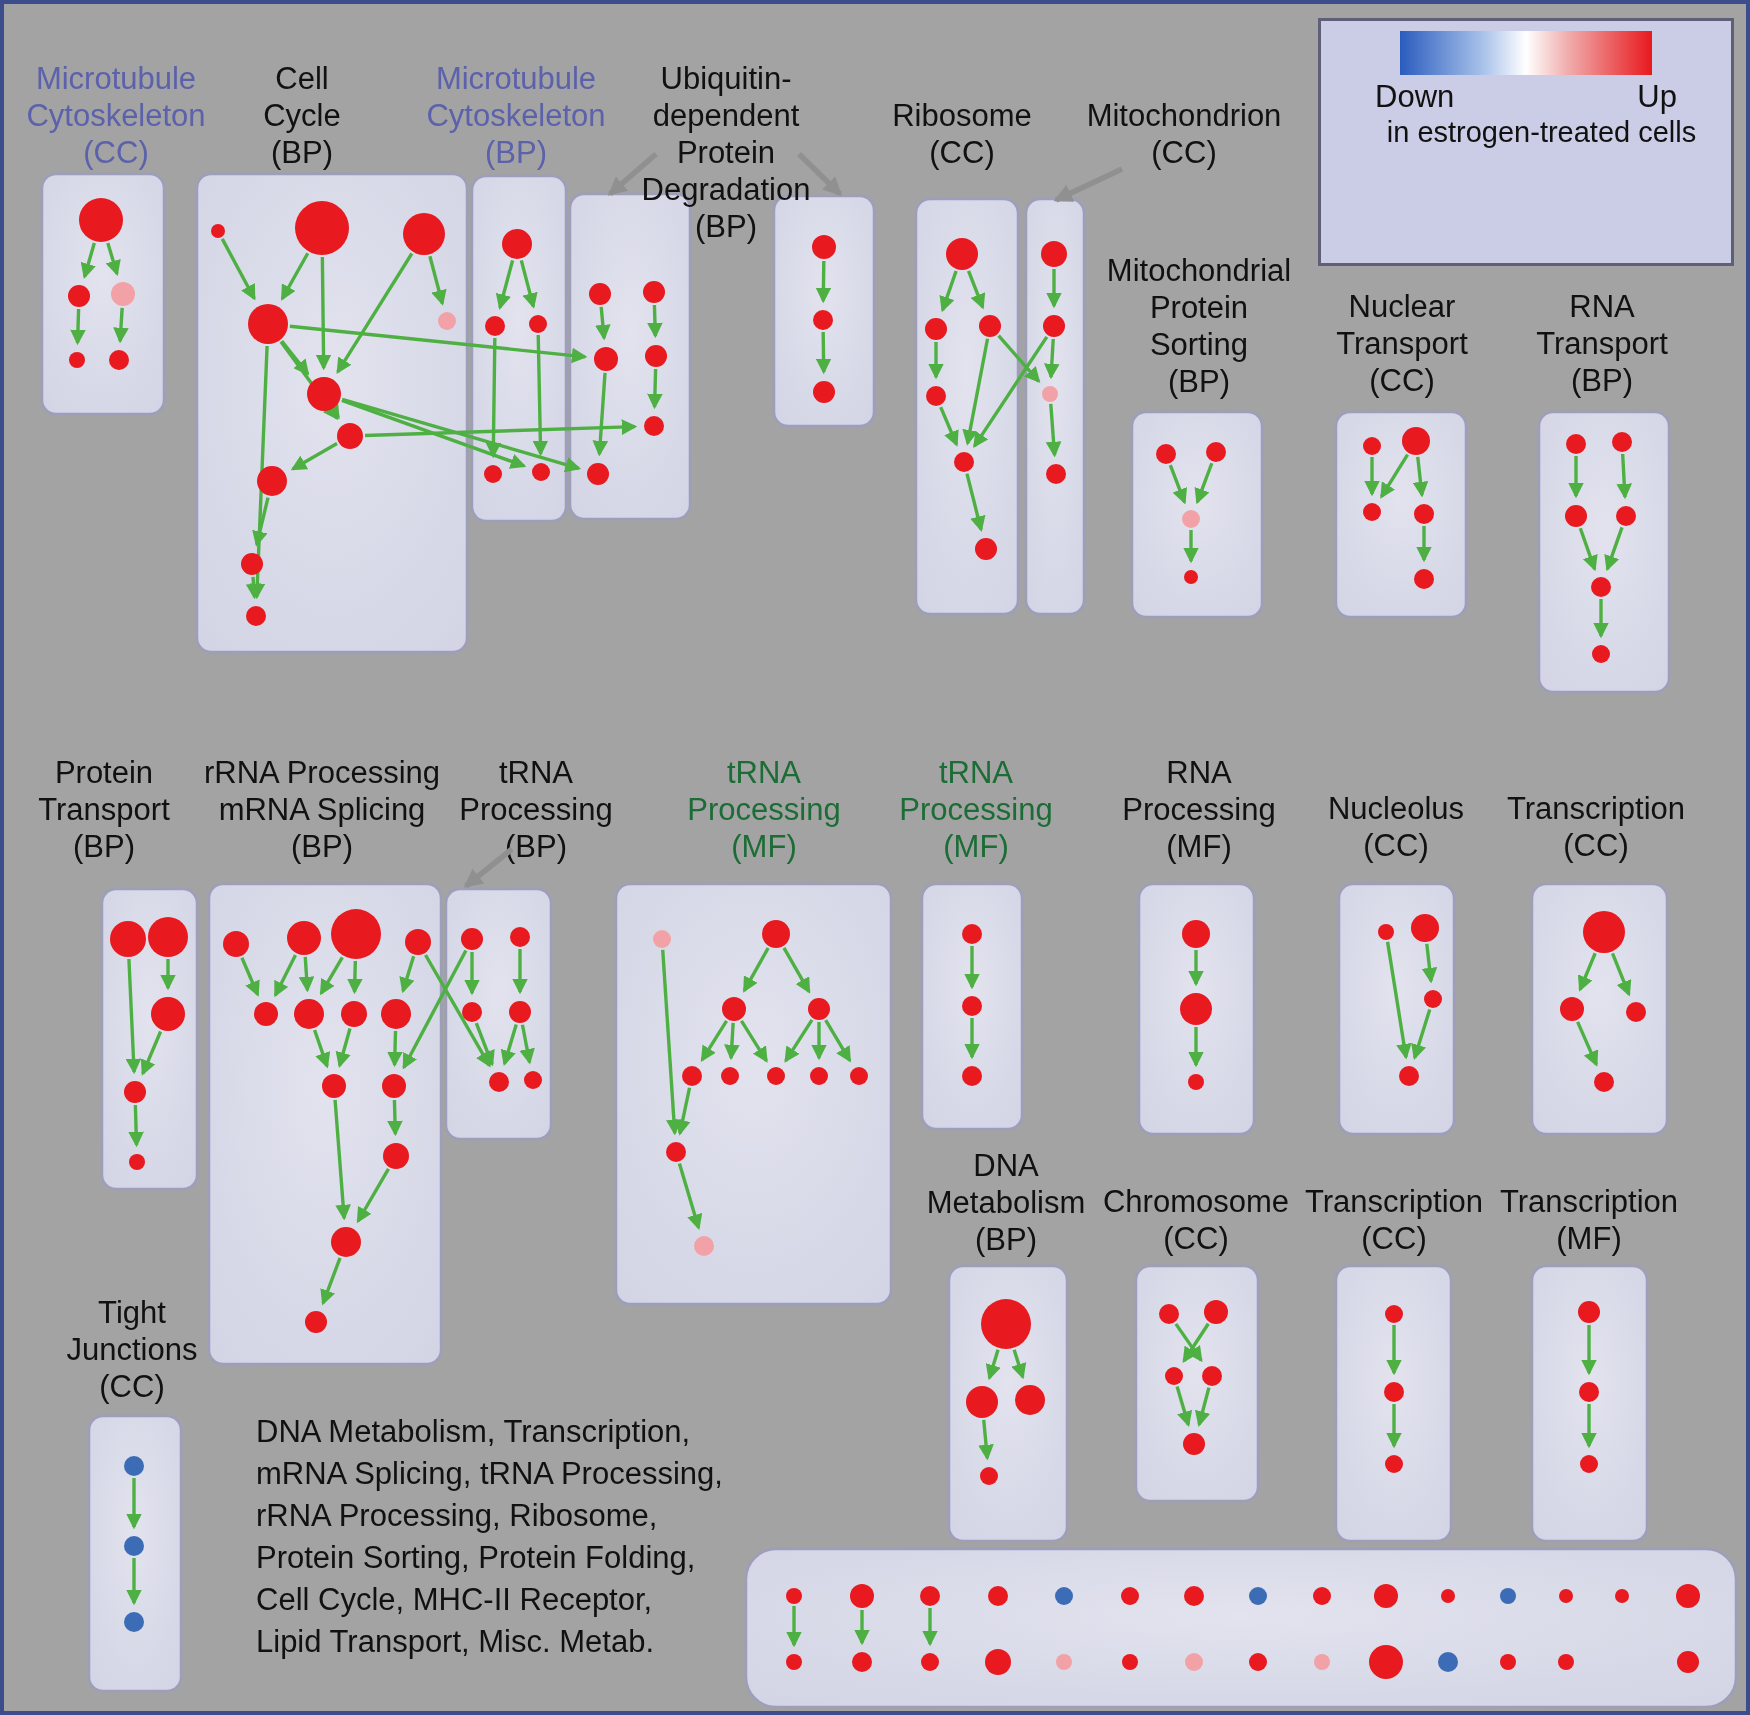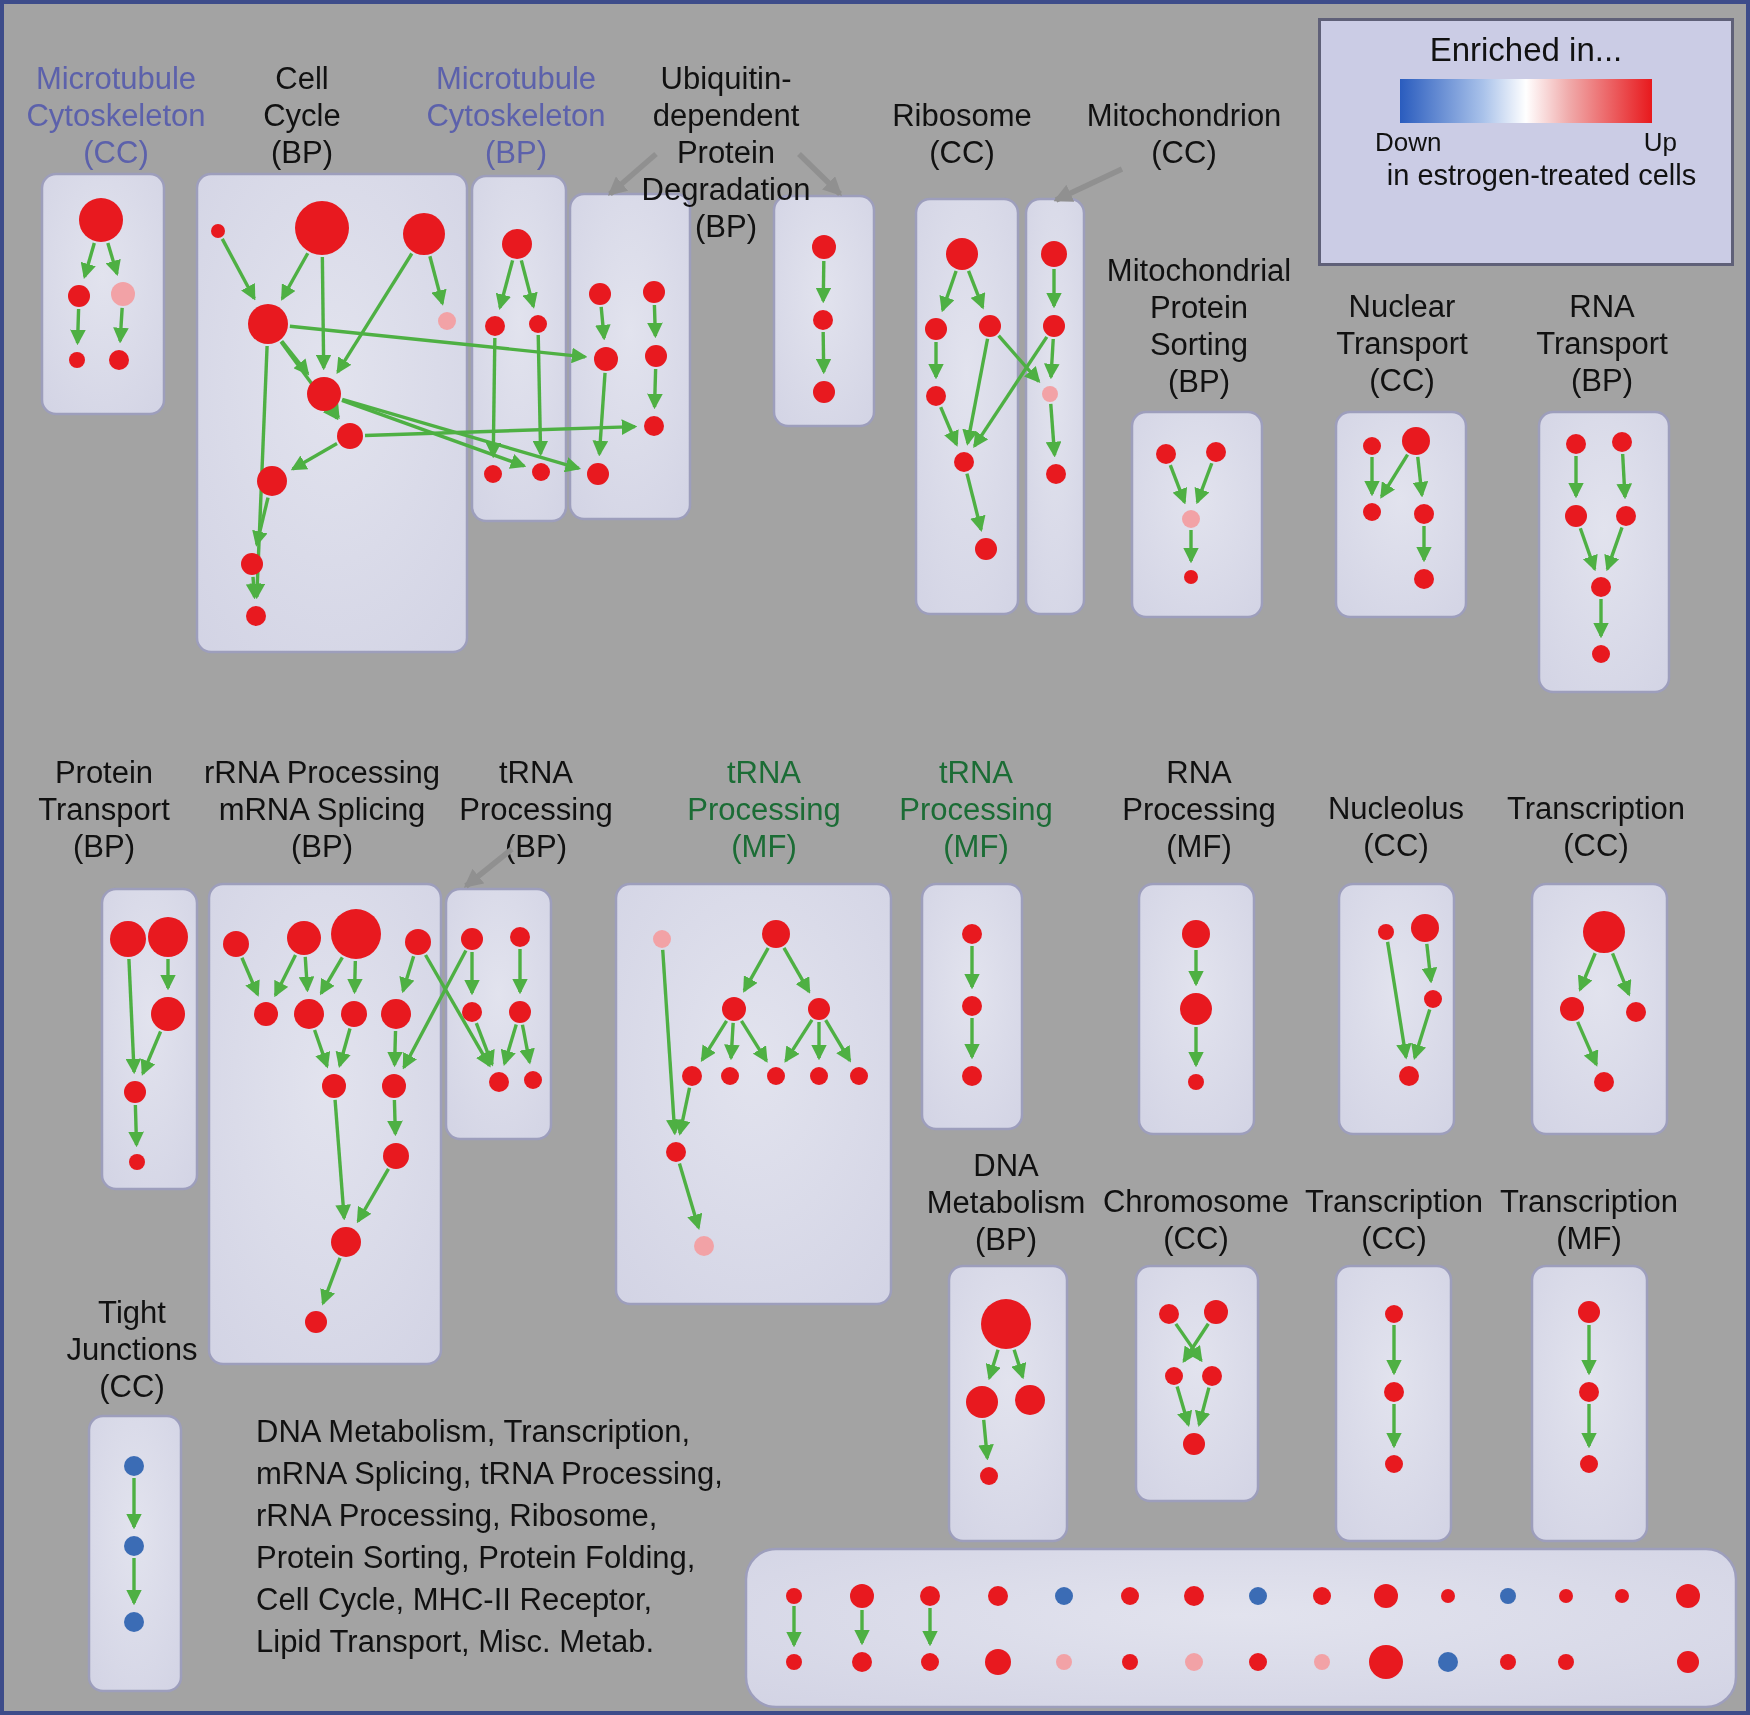--- a/index.html
+++ b/index.html
@@ -15,21 +15,21 @@
   }
   svg{position:absolute;left:0;top:0;}
   svg text{font-family:"Liberation Sans",sans-serif;}
   .legend{
     position:absolute;left:1314px;top:14px;width:416px;height:248px;
     background:#cbcce5;border:3px solid #5f6078;box-sizing:border-box;
     color:#111;
   }
   .legend-title{font-size:33px;text-align:center;margin-top:10px;}
   .legend-bar{width:252px;height:44px;margin:10px auto 4px auto;}
-  .legend-ends{display:flex;justify-content:space-between;width:302px;margin:0 auto;font-size:26px;}
+  .legend-ends{display:flex;justify-content:space-between;width:302px;margin:0 auto;font-size:31px;}
   .legend-sub{text-align:center;font-size:29px;line-height:35px;margin-left:31px;}
 </style>
 </head>
 <body>
 
 <div class="canvas">
   <svg id="net" width="1750" height="1715" viewBox="0 0 1750 1715">
       <defs>
         <radialGradient id="boxgrad" cx="50%" cy="42%" r="78%">
           <stop offset="0%" stop-color="#e2e3ee"></stop>
@@ -363,21 +363,20 @@
       </g>
       <g>
         <line x1="652" y1="150" x2="606" y2="190" stroke="#909090" stroke-width="5.5" marker-end="url(#ah-gray)"></line>
         <line x1="795" y1="150" x2="836" y2="190" stroke="#909090" stroke-width="5.5" marker-end="url(#ah-gray)"></line>
         <line x1="1118" y1="165" x2="1052" y2="196" stroke="#909090" stroke-width="5.5" marker-end="url(#ah-gray)"></line>
         <line x1="508" y1="845" x2="462" y2="882" stroke="#909090" stroke-width="5.5" marker-end="url(#ah-gray)"></line>
       </g>
     </svg>
 
   <div class="legend">
-    <div class="legend-title">Enriched in...</div>
     <div class="legend-bar" style="background: linear-gradient(90deg, rgb(42, 92, 190) 0%, rgb(169, 194, 234) 33%, rgb(255, 255, 255) 50%, rgb(240, 171, 171) 67%, rgb(232, 25, 29) 100%);"></div>
     <div class="legend-ends">
       <span>Down</span>
       <span>Up</span>
     </div>
     <div class="legend-sub">in estrogen-treated cells</div>
   </div>
 </div>
 
 </body></html>

